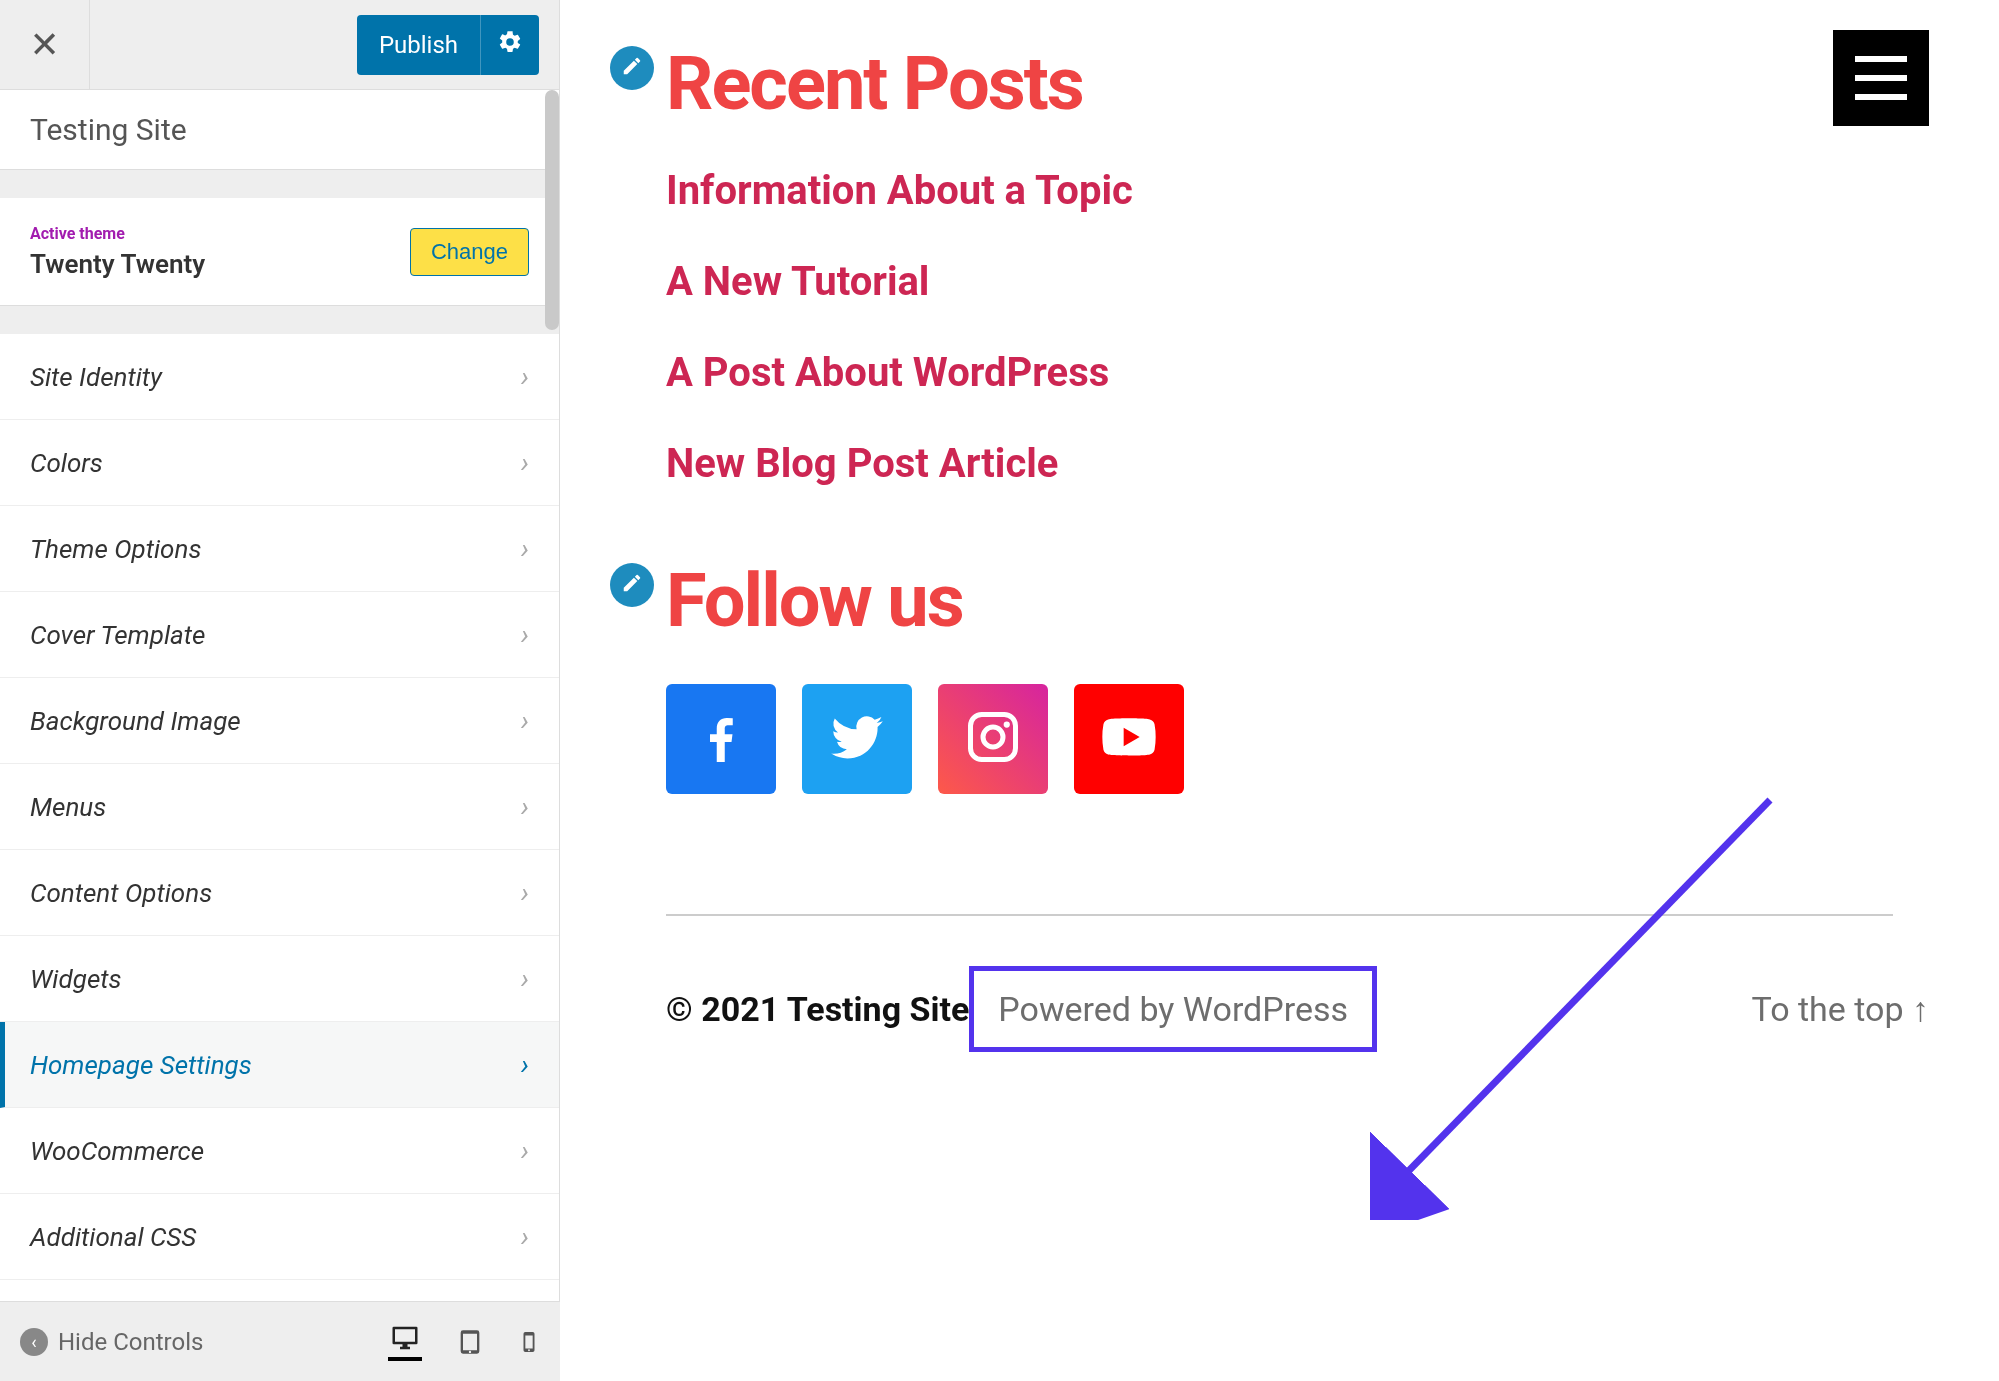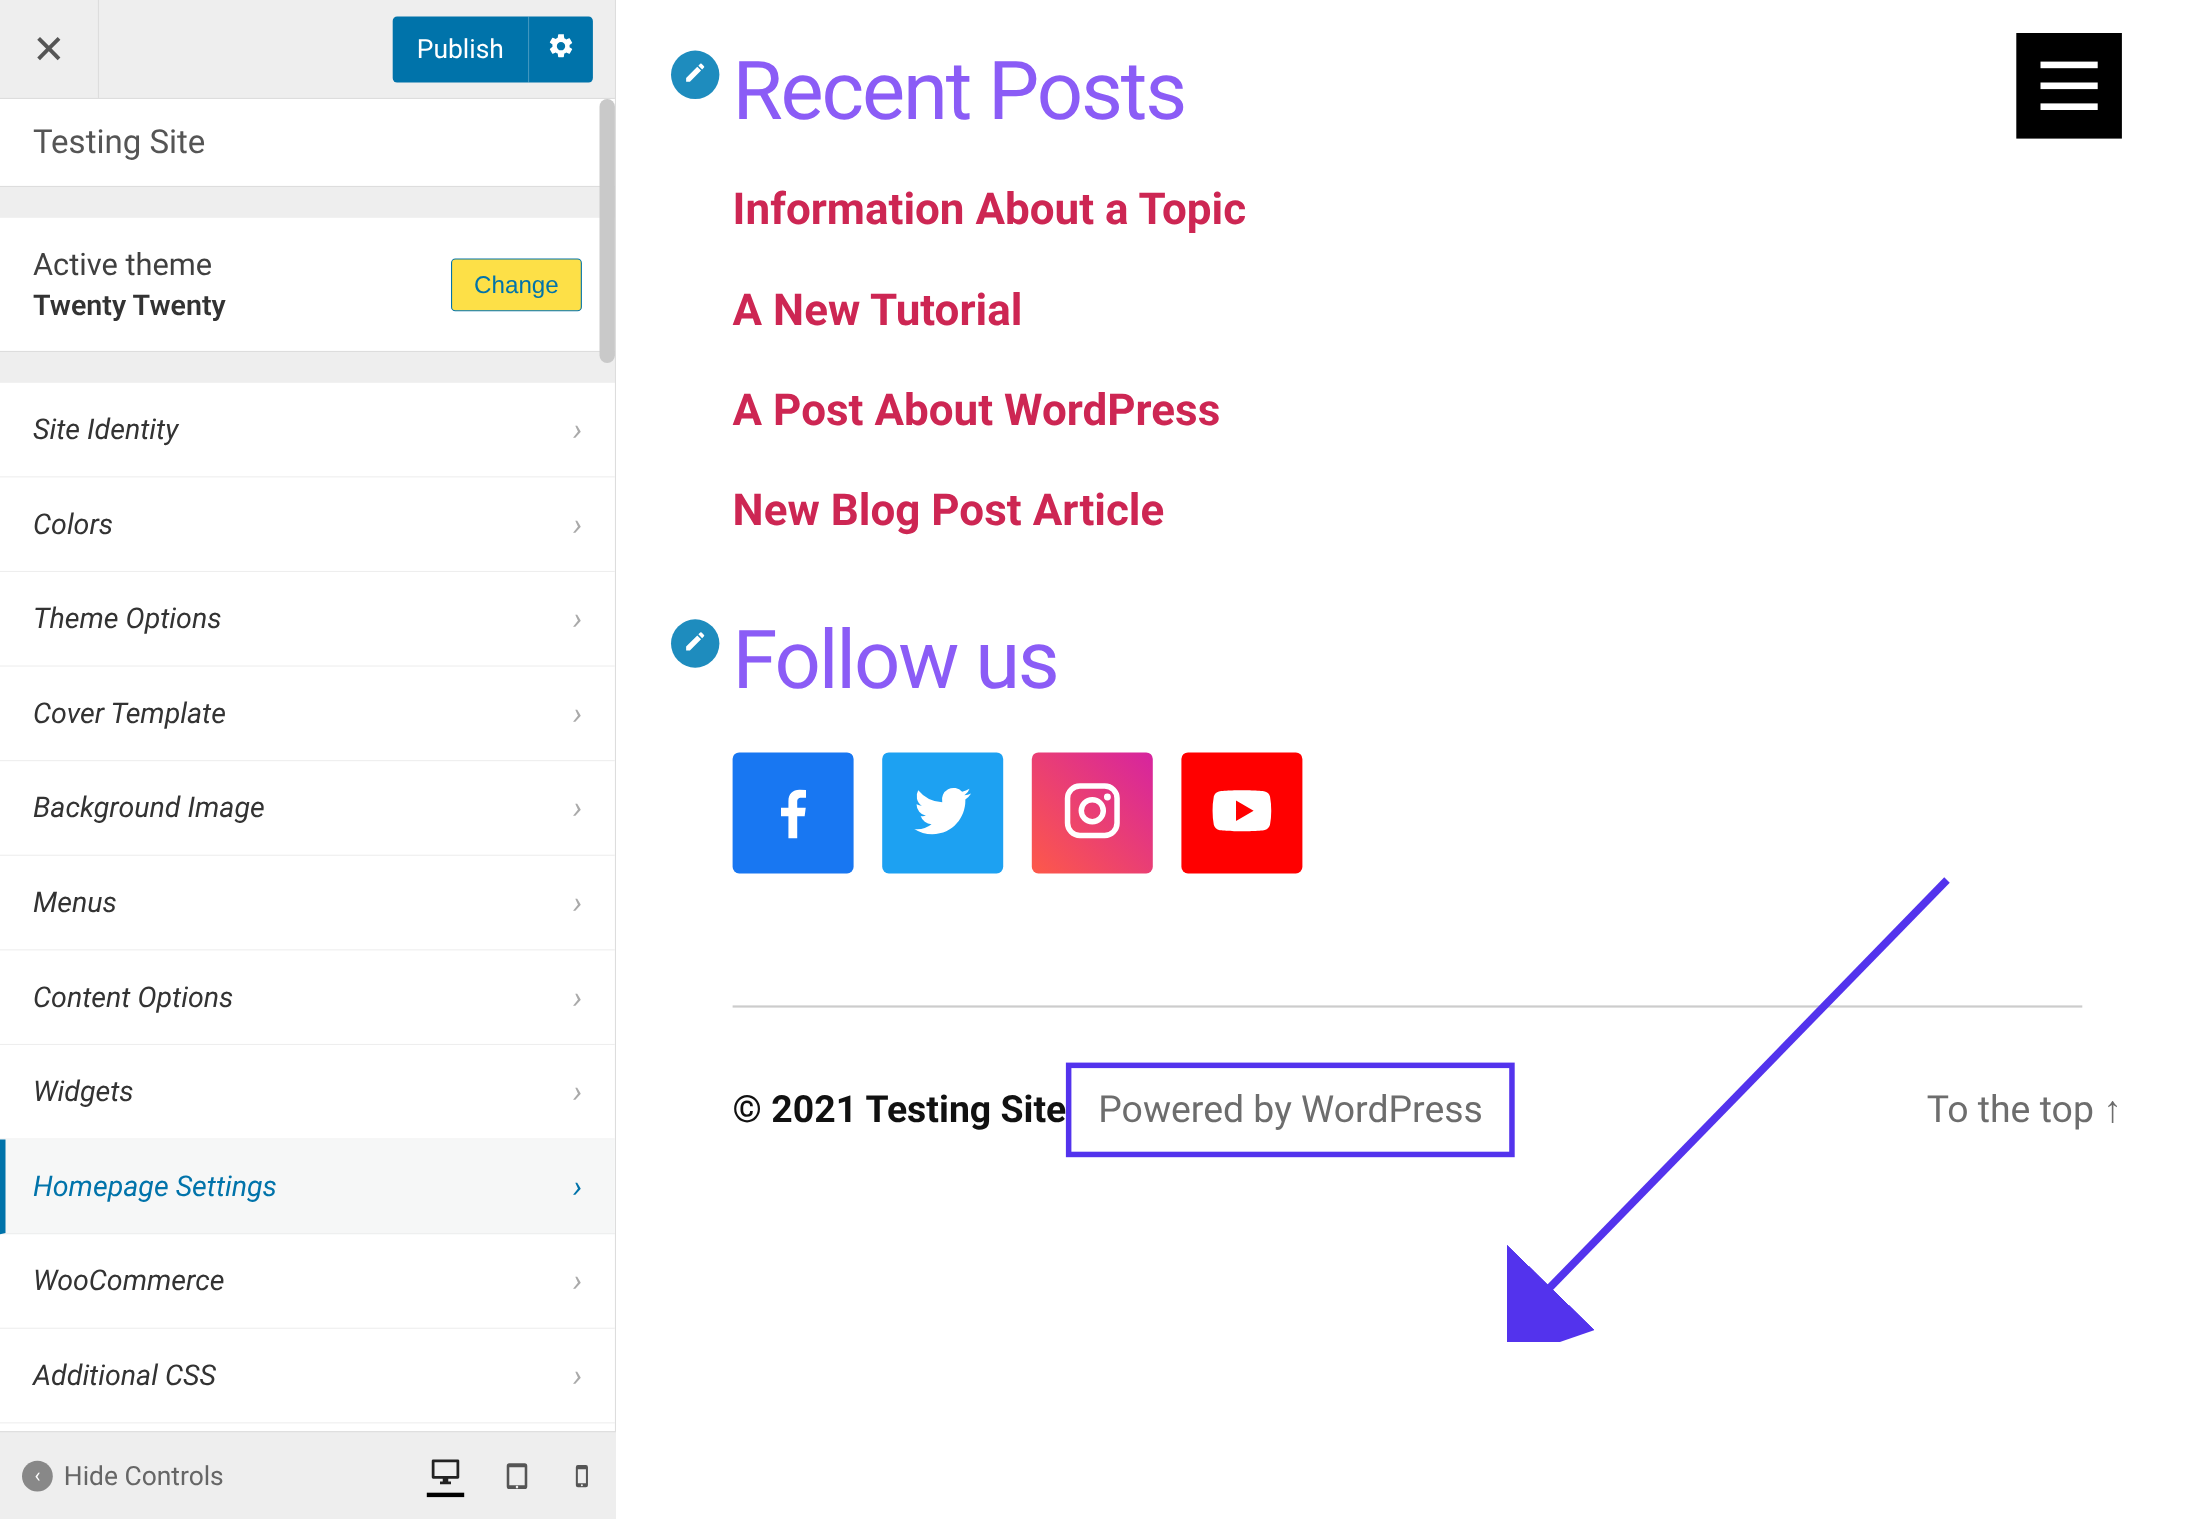--- a/index.html
+++ b/index.html
@@ -58,21 +58,21 @@
     font-size:30px;
     color:#555;
     border-bottom:1px solid #ddd;
   }
   .theme-row {
     background:#fff;
     padding: 26px 30px;
     display:flex; justify-content:space-between; align-items:center;
     border-bottom:1px solid #ddd;
   }
-  .theme-label { font-size:28px; color:#404040; }
+  .theme-label { font-size:16px; color:#a21caf;font-weight:bold; }
   .theme-name { font-size:26px; font-weight:600; color:#333; margin-top:6px; }
   .change-btn {
     border:1px solid #0073aa; color:#0073aa;
     background:#fde047; font-size:22px; padding:10px 20px;
     border-radius:4px;
   }
   .spacer-row { height:28px; background:#eee; }
   .menu-list { background:#fff; flex:1; overflow:hidden;font-style:italic; }
   .menu-item {
     display:flex; justify-content:space-between; align-items:center;
@@ -126,21 +126,21 @@
   }
   .edit-icon {
     position:absolute;
     left:-10px; top:6px;
     width:44px; height:44px; border-radius:50%;
     background:#1e8cbe;
     display:flex; align-items:center; justify-content:center;
   }
   .edit-icon svg { fill:#fff; }
   .section-title {
-    font-size:74px; font-weight:400; color:#8b5cf6; letter-spacing:-2px;
+    font-size:74px; font-weight:700; color:#ef4444; letter-spacing:-2px;
     margin-left:46px;
     margin-bottom:40px;
   }
   .follow-title { margin-top:70px; }
   .posts-list { margin-left:46px; }
   .posts-list a {
     display:block;
     color:#cd2653;
     font-size:40px; font-weight:700;
     text-decoration:none;

